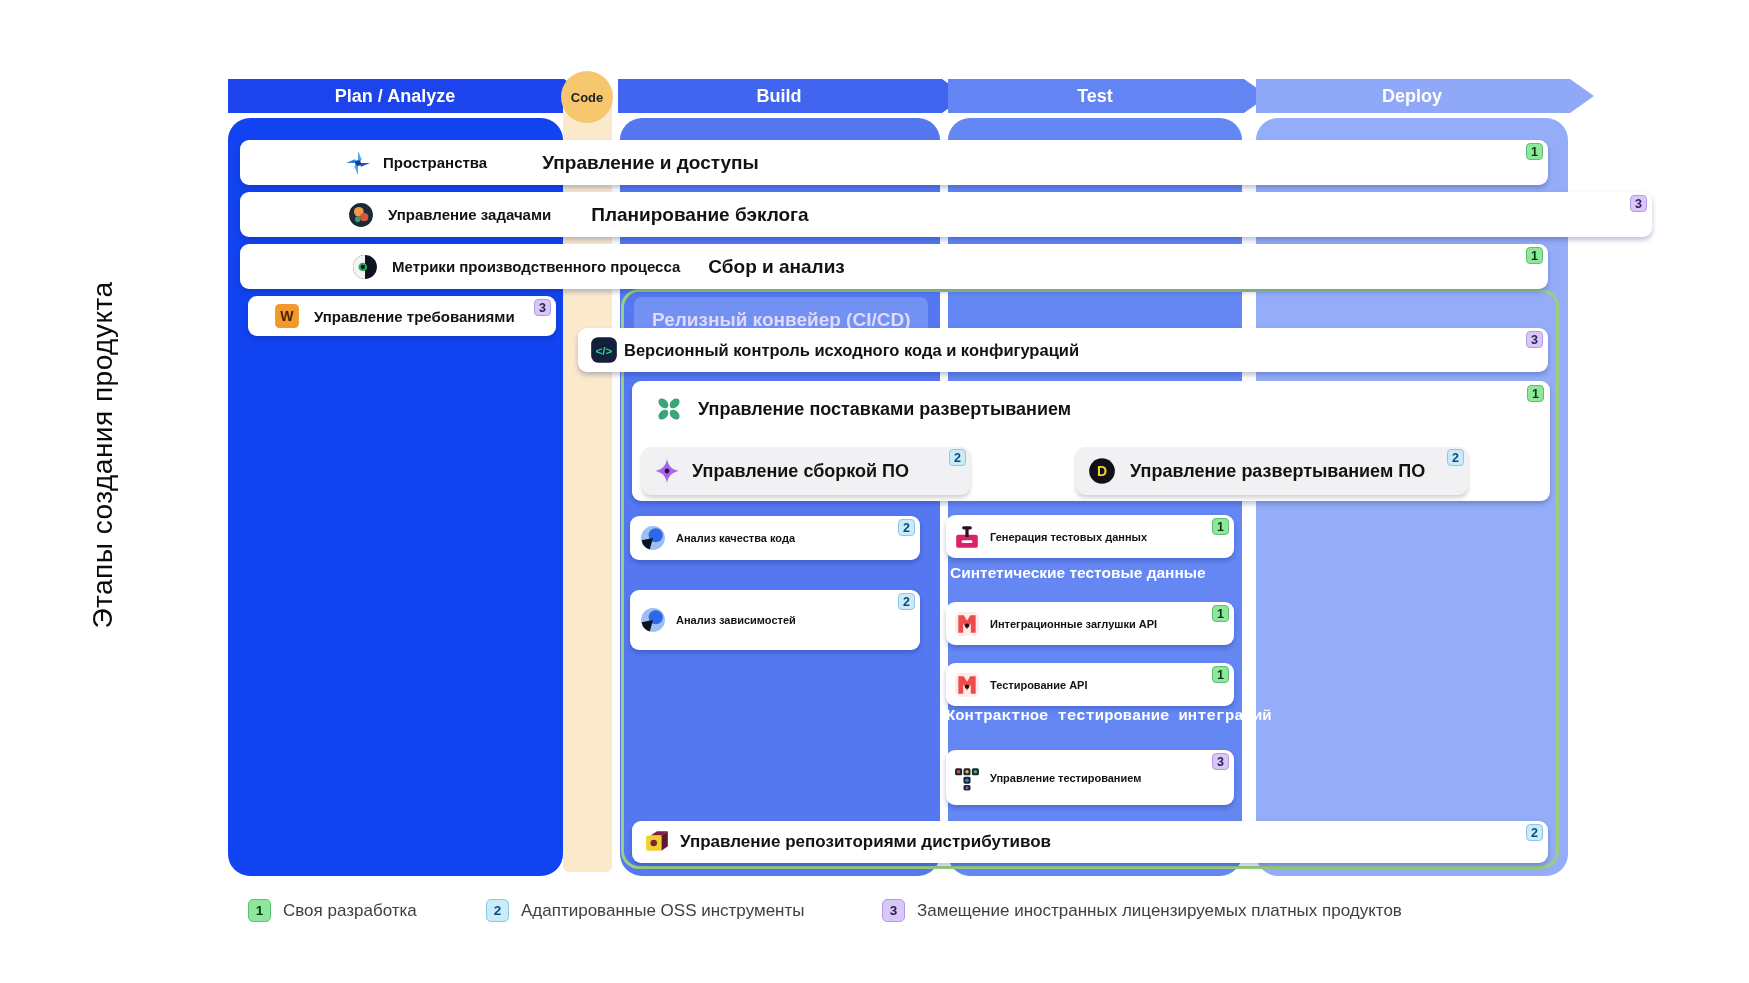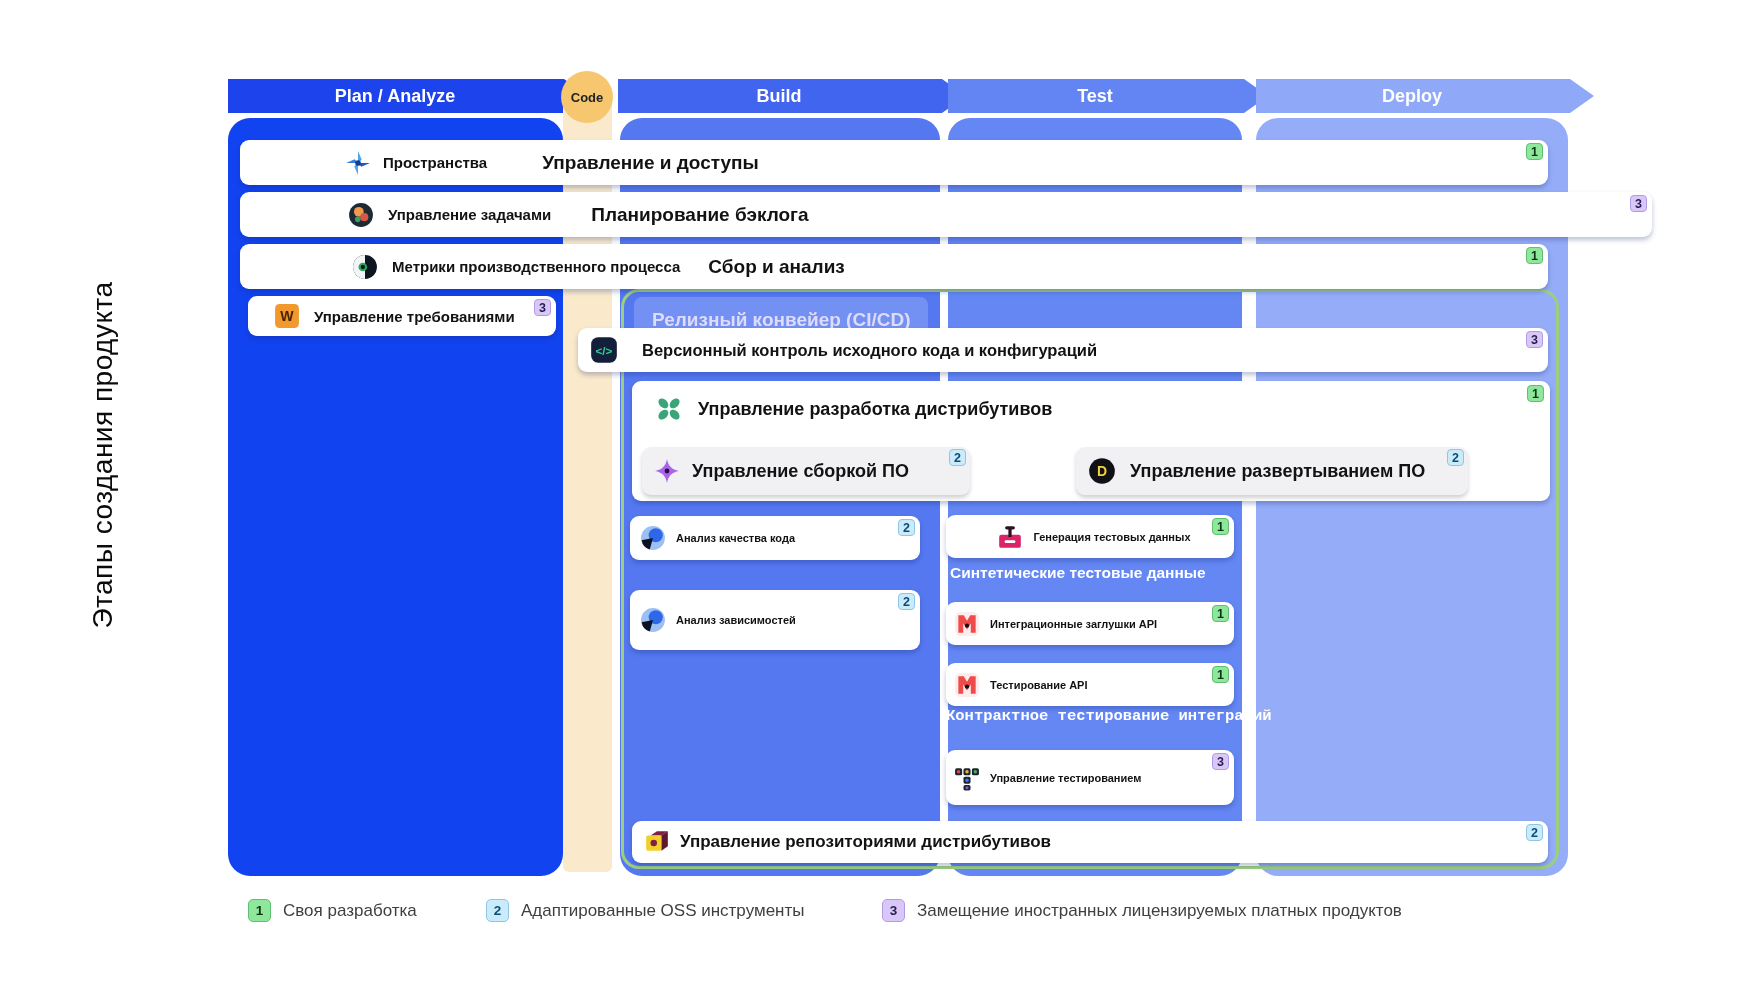--- a/index.html
+++ b/index.html
@@ -47,21 +47,21 @@
   .card-label{font-size:11px;font-weight:bold;color:#121212;}
   .big-label{font-size:17.5px;font-weight:bold;color:#121212;}
 
   .row1{left:240px;top:140px;width:1308px;height:45px;}
   .row2{left:240px;top:192px;width:1412px;height:45px;}
   .row3{left:240px;top:244px;width:1308px;height:45px;}
   .req-bar{left:248px;top:296px;width:308px;height:40px;}
   .vc-bar{left:578px;top:328px;width:970px;height:44px;}
   .qual-bar{left:630px;top:516px;width:290px;height:44px;}
   .dep-bar{left:630px;top:590px;width:290px;height:60px;}
-  .t-card1{left:946px;top:515px;width:288px;height:43px;justify-content:center;}
+  .t-card1{left:946px;top:515px;width:288px;height:43px;}
   .t-card2{left:946px;top:602px;width:288px;height:43px;}
   .t-card3{left:946px;top:663px;width:288px;height:43px;}
   .t-card4{left:946px;top:750px;width:288px;height:55px;}
   .repo-bar{left:632px;top:821px;width:916px;height:42px;}
 
   .dist-card{left:632px;top:381px;width:918px;height:120px;align-items:flex-start;}
   .dist-head{display:flex;align-items:center;margin-top:13px;margin-left:22px;}
   .subcard{position:absolute;background:#F1F1F3;border-radius:9px;display:flex;align-items:center;
            box-shadow:0 3px 4px rgba(0,0,0,.18);box-sizing:border-box;}
   .subcard-build{left:10px;top:66px;width:328px;height:48px;}
@@ -174,37 +174,37 @@
     <span class="badge b3">3</span>
   </div>
 
   <div class="bar vc-bar">
     <span class="icon" style="margin-left:12px;">
       <svg viewBox="0 0 24 24" width="28" height="28">
           <rect x="1" y="1" width="22" height="22" rx="6" fill="#141F3C"></rect>
           <text x="12" y="16" font-size="10" font-weight="bold" fill="#2FD196" text-anchor="middle" font-family="Liberation Sans, sans-serif">&lt;/&gt;</text>
         </svg>
     </span>
-    <span class="big-label" style="margin-left:24px;font-size:16.5px;">Версионный контроль исходного кода и конфигураций</span>
+    <span class="big-label" style="margin-left:6px;font-size:16.5px;">Версионный контроль исходного кода и конфигураций</span>
     <span class="badge b3">3</span>
   </div>
 
   <div class="bar dist-card">
     <div class="dist-head">
       <span class="icon">
         <svg viewBox="0 0 24 24" width="30" height="30">
             <g fill="#3BA478">
               <ellipse cx="7.5" cy="7.5" rx="4.6" ry="3.2" transform="rotate(45 7.5 7.5)"></ellipse>
               <ellipse cx="16.5" cy="7.5" rx="4.6" ry="3.2" transform="rotate(-45 16.5 7.5)"></ellipse>
               <ellipse cx="7.5" cy="16.5" rx="4.6" ry="3.2" transform="rotate(-45 7.5 16.5)"></ellipse>
               <ellipse cx="16.5" cy="16.5" rx="4.6" ry="3.2" transform="rotate(45 16.5 16.5)"></ellipse>
             </g>
           </svg>
       </span>
-      <span class="big-label" style="margin-left:14px;font-size:18px;">Управление разработка дистрибутивов</span>
+      <span class="big-label" style="margin-left:14px;font-size:18px;">Управление поставками развертыванием</span>
     </div>
     <span class="badge b1" style="top:4px;right:6px;">1</span>
 
     <div class="subcard subcard-build">
       <span class="icon" style="margin-left:12px;">
         <svg viewBox="0 0 24 24" width="26" height="26">
             <path d="M12 1 C13.2 7.5 16.5 10.8 23 12 C16.5 13.2 13.2 16.5 12 23 C10.8 16.5 7.5 13.2 1 12 C7.5 10.8 10.8 7.5 12 1 Z" fill="#A865EC"></path>
             <circle cx="12" cy="12" r="2.2" fill="#2A0A4A"></circle>
           </svg>
       </span>

